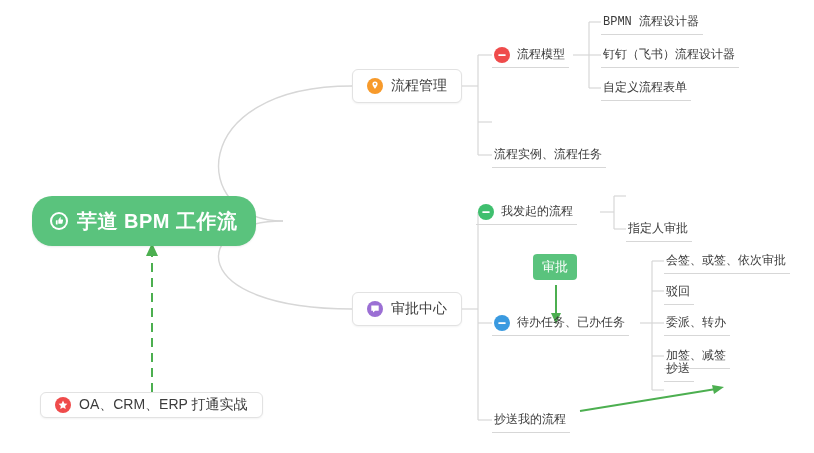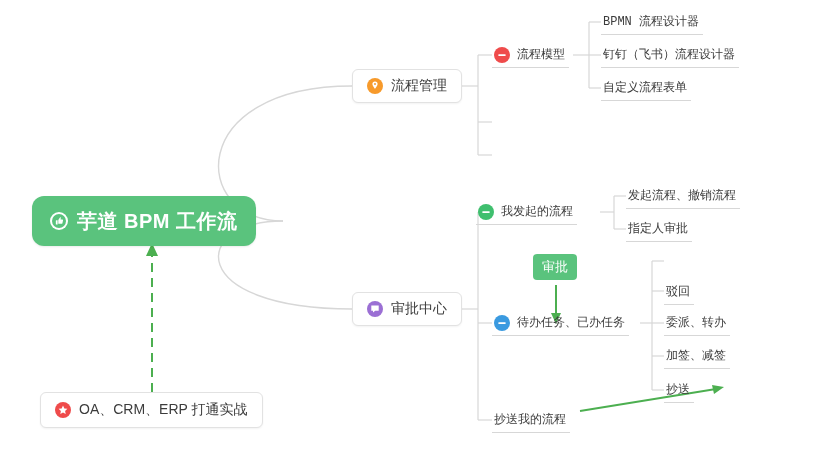--- a/index.html
+++ b/index.html
@@ -28,21 +28,21 @@
   .node {
     position: absolute;
     box-sizing: border-box;
     display: flex;
     align-items: center;
     white-space: nowrap;
   }
   
   .root-node {
     background: #5ac37d;
-    border-radius: 12px;
+    border-radius: 20px;
     padding: 0 18px;
     height: 50px;
     color: #ffffff;
     font-size: 20px;
     font-weight: bold;
     box-shadow: 0 1px 2px rgba(0,0,0,0.08);
   }
   .root-node .label { margin-left: 9px; letter-spacing: 0.5px; }
 
   
@@ -182,20 +182,23 @@
   <div class="node u-node" style="left:601px; top:9px;">
     <span class="label">BPMN 流程设计器</span>
   </div>
   <div class="node u-node" style="left:601px; top:42px;">
     <span class="label">钉钉（飞书）流程设计器</span>
   </div>
   <div class="node u-node" style="left:601px; top:75px;">
     <span class="label">自定义流程表单</span>
   </div>
 
+  <div class="node u-node" style="left:492px; top:142px;">
+    <span class="label">流程实例、流程任务</span>
+  </div>
 
   <div class="node box-node" style="left:352px; top:292px;">
     <span class="ico">
       <svg width="16" height="16" viewBox="0 0 16 16">
         <circle cx="8" cy="8" r="8" fill="#9b6fd4"></circle>
         <path d="M4.3 4.6h7.4v5.1H8.2L6 11.5V9.7H4.3z" fill="#ffffff"></path>
       </svg>
     </span>
     <span class="label">审批中心</span>
   </div>
@@ -203,59 +206,59 @@
   <div class="node u-node with-icon" style="left:476px; top:199px;">
     <span class="ico">
       <svg width="16" height="16" viewBox="0 0 16 16">
         <circle cx="8" cy="8" r="8" fill="#3fbf6e"></circle>
         <rect x="4.2" y="7.2" width="7.6" height="1.7" rx="0.85" fill="#ffffff"></rect>
       </svg>
     </span>
     <span class="label">我发起的流程</span>
   </div>
 
-  <div class="node u-node" style="left:626px; top:183px;">
-    <span class="label">发起流程、撤销流程</span>
-  </div>
   <div class="node u-node" style="left:626px; top:216px;">
     <span class="label">指定人审批</span>
   </div>
 
   <div class="node pill-node" style="left:533px; top:254px;">
     <span class="label">审批</span>
   </div>
 
   <div class="node u-node with-icon" style="left:492px; top:310px;">
     <span class="ico">
       <svg width="16" height="16" viewBox="0 0 16 16">
         <circle cx="8" cy="8" r="8" fill="#3a9ae0"></circle>
         <rect x="4.2" y="7.2" width="7.6" height="1.7" rx="0.85" fill="#ffffff"></rect>
       </svg>
     </span>
     <span class="label">待办任务、已办任务</span>
   </div>
 
+  <div class="node u-node" style="left:664px; top:248px;">
+    <span class="label">会签、或签、依次审批</span>
+  </div>
   <div class="node u-node" style="left:664px; top:279px;">
     <span class="label">驳回</span>
   </div>
   <div class="node u-node" style="left:664px; top:310px;">
     <span class="label">委派、转办</span>
   </div>
   <div class="node u-node" style="left:664px; top:343px;">
     <span class="label">加签、减签</span>
   </div>
-  <div class="node u-node" style="left:664px; top:377px;">
+  <div class="node u-node" style="left:664px; top:356px;">
     <span class="label">抄送</span>
   </div>
 
   <div class="node u-node" style="left:492px; top:407px;">
     <span class="label">抄送我的流程</span>
   </div>
 
-  <div class="node box-node" style="left:40px; top:392px; height:36px;">
+  <div class="node box-node" style="left:40px; top:392px; height:26px;">
     <span class="ico">
       <svg width="16" height="16" viewBox="0 0 16 16">
         <circle cx="8" cy="8" r="8" fill="#ef4b4b"></circle>
         <path d="M8 3.6l1.35 2.9 3.05.35-2.3 2.1.63 3.05L8 10.5l-2.73 1.5.63-3.05-2.3-2.1 3.05-.35z" fill="#ffffff"></path>
       </svg>
     </span>
     <span class="label">OA、CRM、ERP 打通实战</span>
   </div>
 
 </div>

